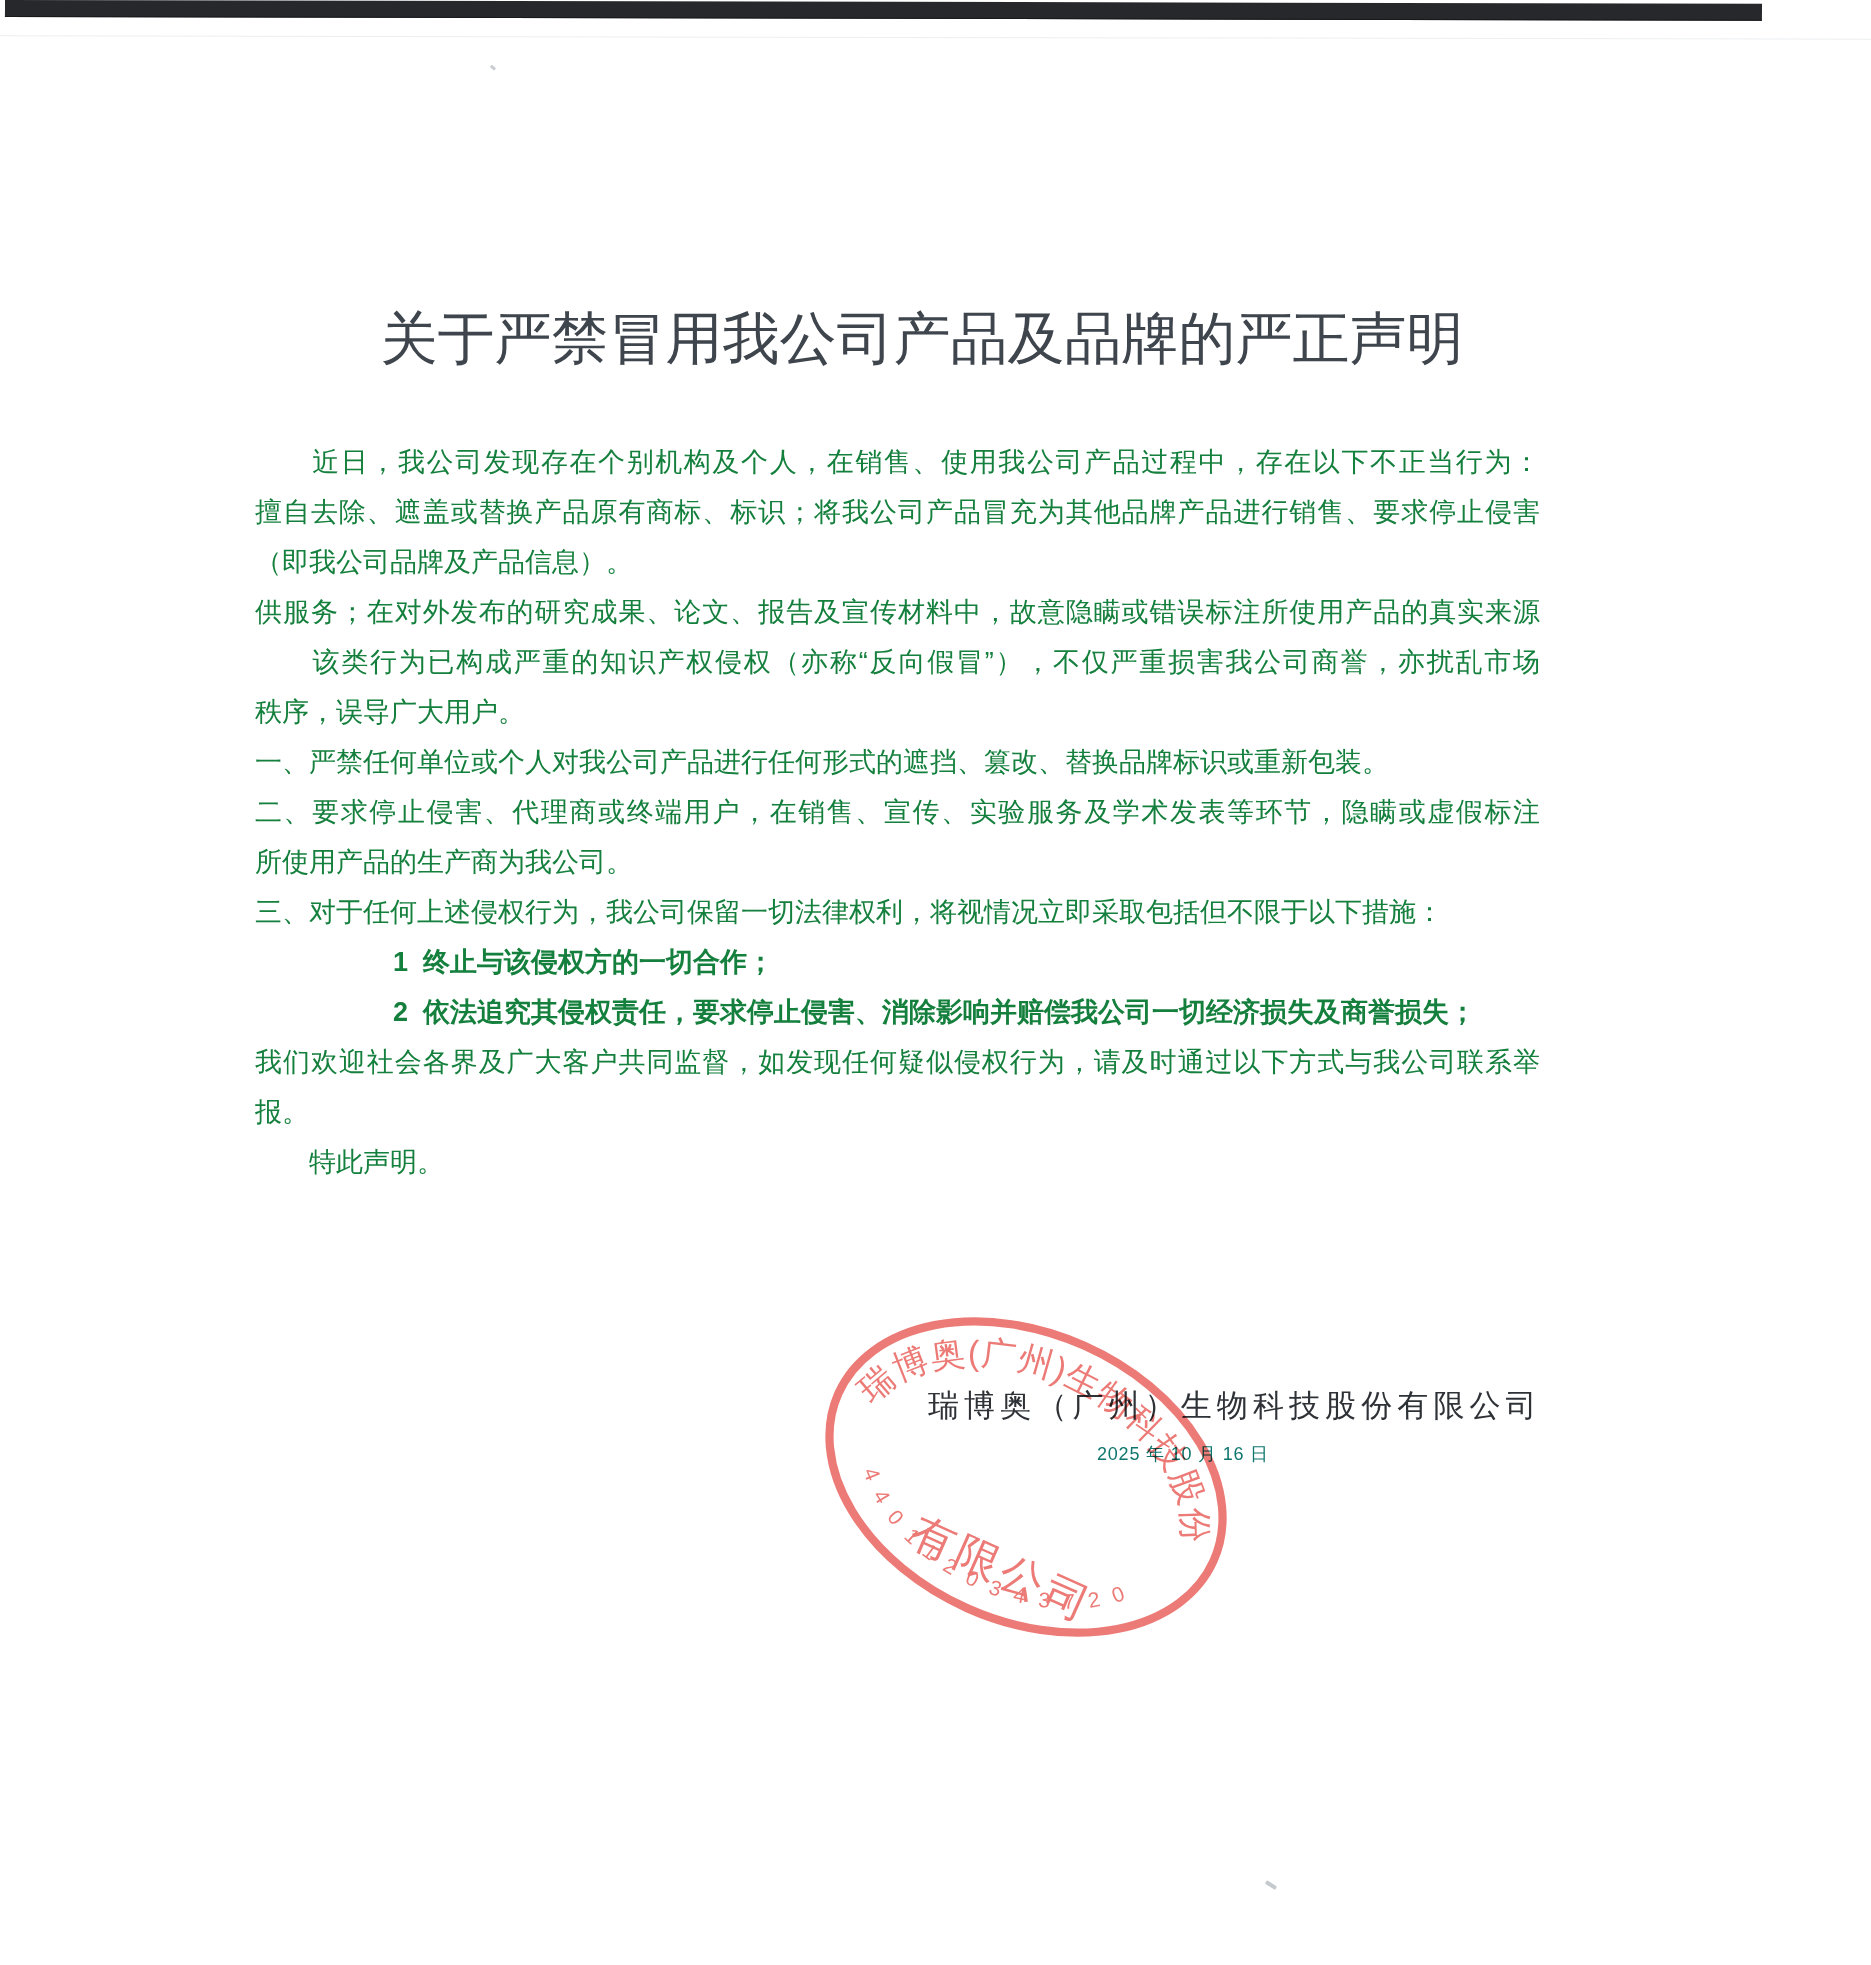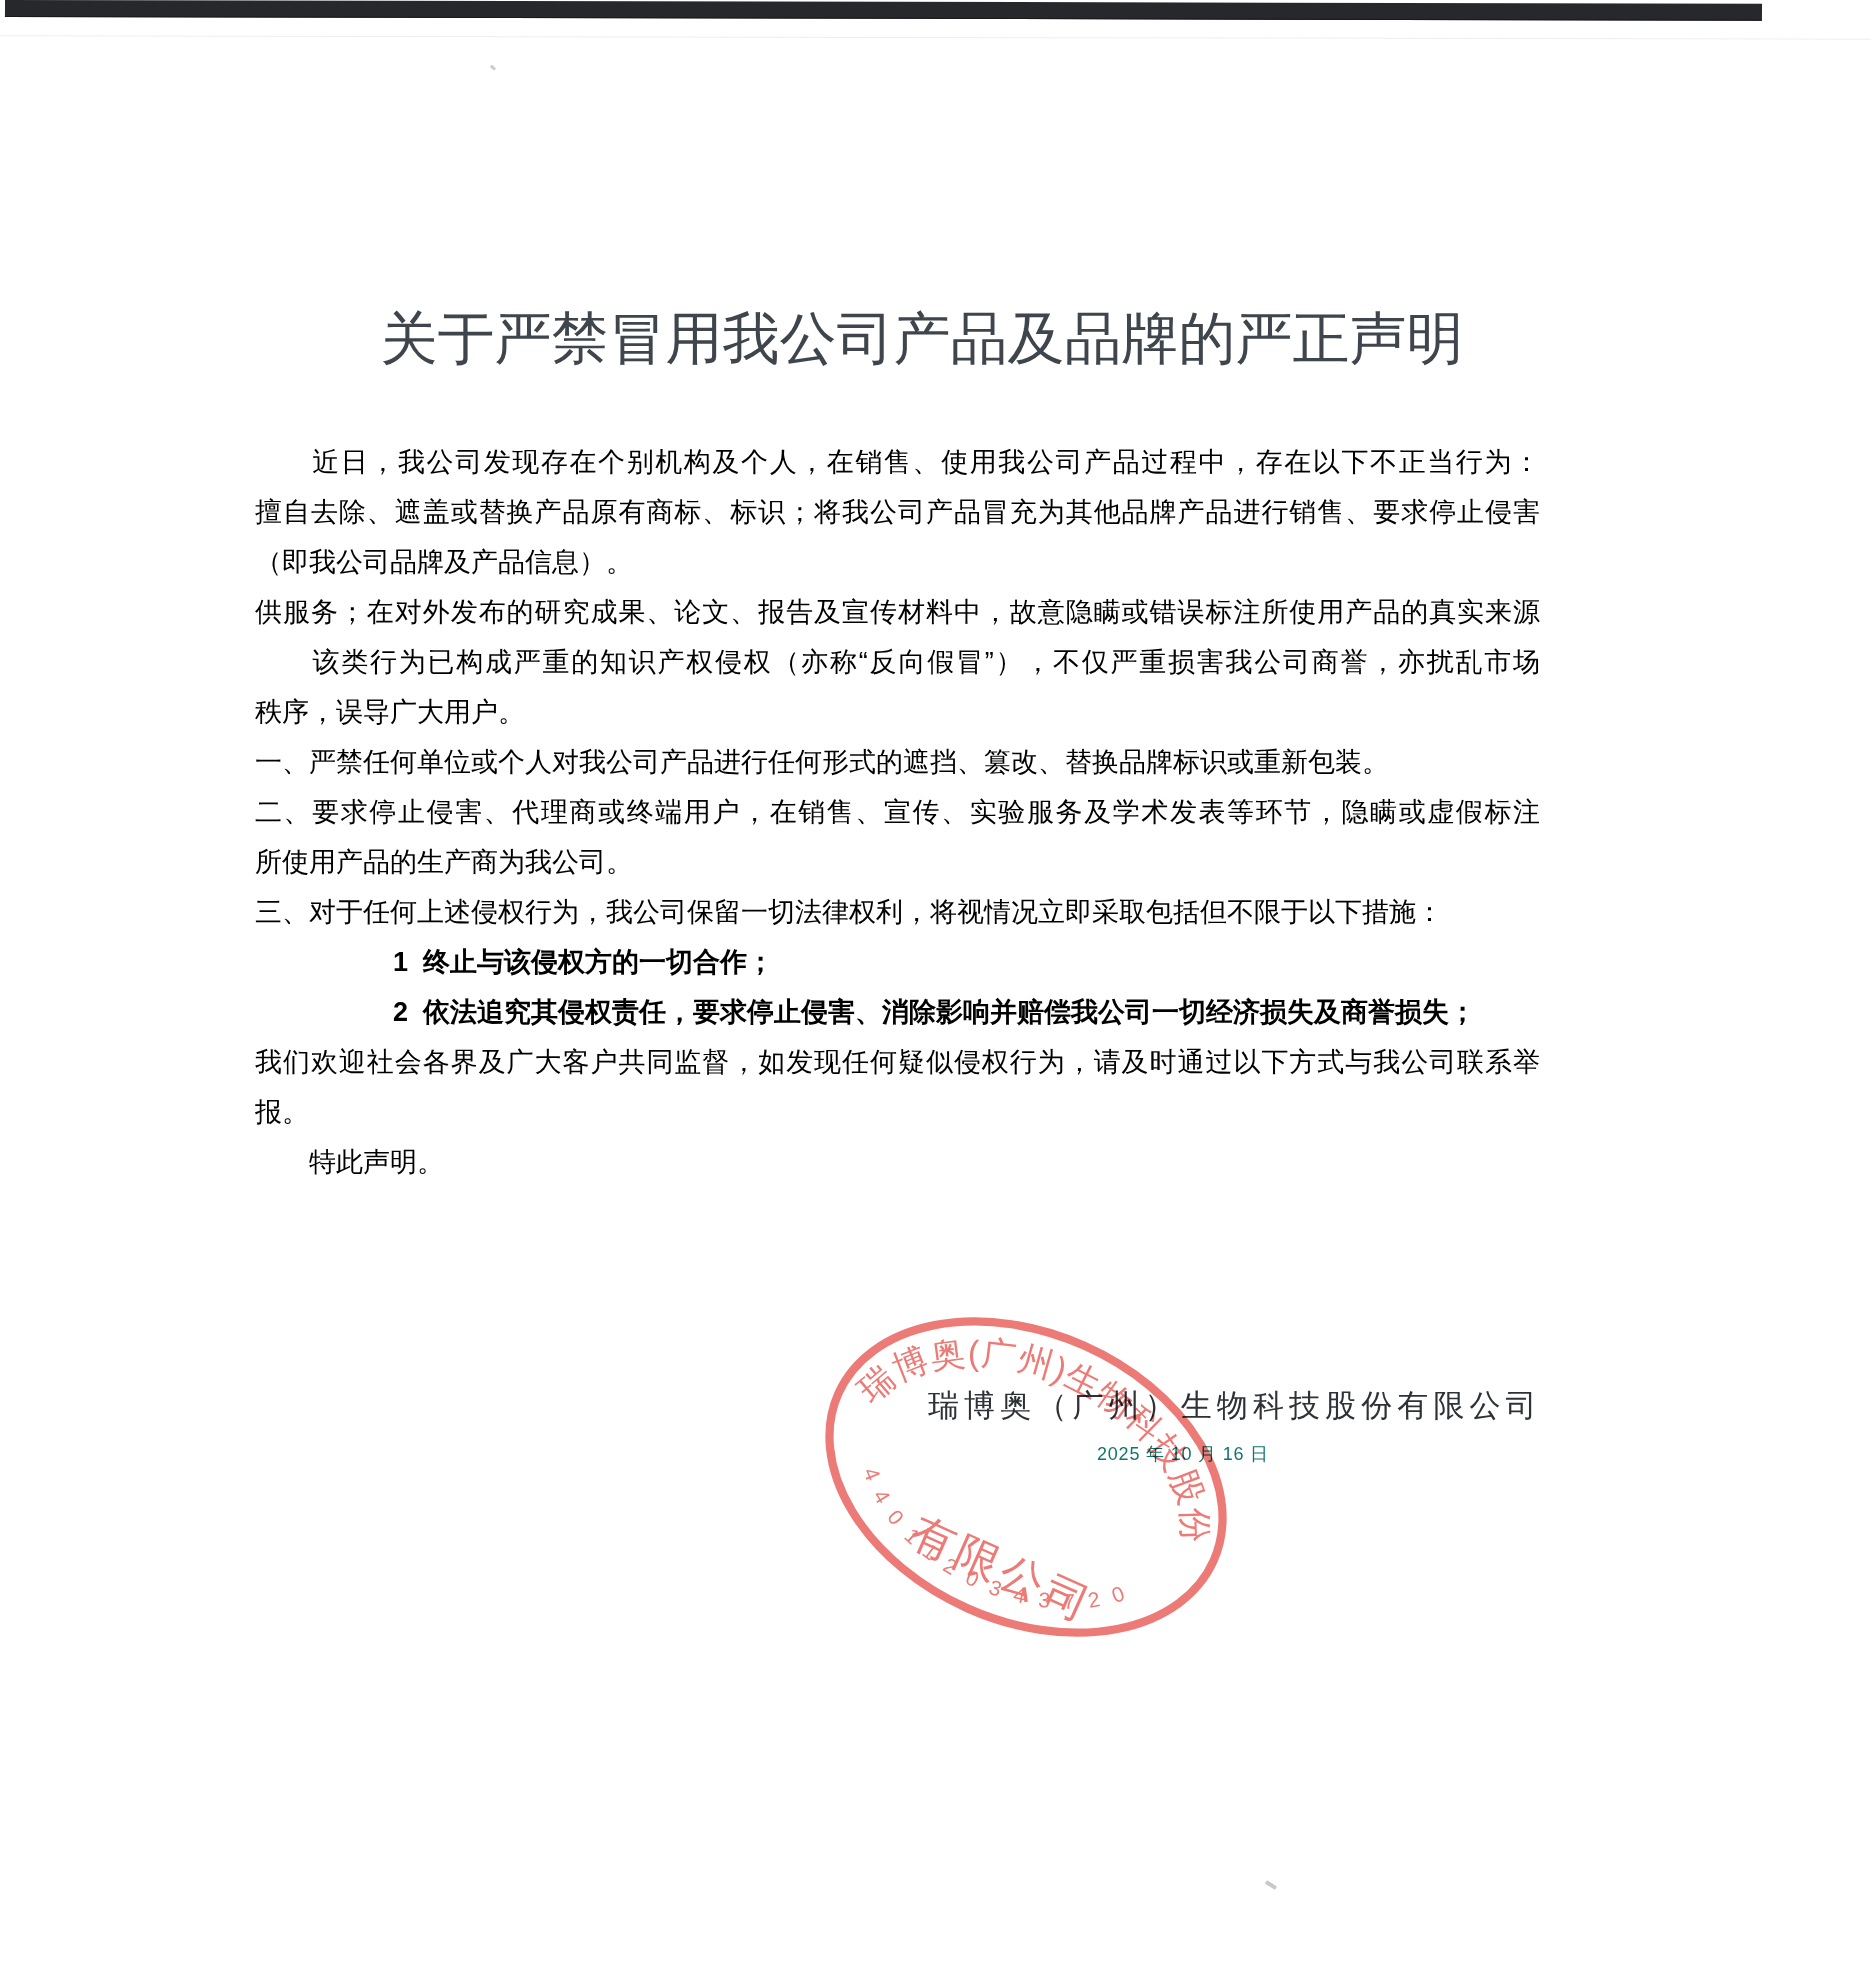--- a/index.html
+++ b/index.html
@@ -25,21 +25,21 @@
   .speck.s2{left:1265px;top:1883px;width:11.8px;height:3.9px;transform:rotate(32deg);background:#c6cacd;}
   
   .doc-title{
     position:absolute;left:-14px;top:307px;width:1872px;height:63px;
     line-height:63px;text-align:center;
     font-size:57px;color:#3f454d;letter-spacing:0;
     white-space:pre;
   }
   .body-col{
     position:absolute;left:255px;top:437px;width:1285px;
-    font-size:27px;color:#000000;
+    font-size:27px;color:#15803d;
   }
   .line{height:50px;line-height:50px;white-space:pre-wrap;overflow:visible;}
   .full{text-align:justify;text-align-last:justify;}
   .ind{padding-left:138px;font-weight:bold;}
   .sig-company{
     position:absolute;left:928px;top:1381px;height:50px;line-height:50px;
     font-size:31px;letter-spacing:5.1px;color:#2e3237;white-space:pre;
   }
   .sig-date{
     position:absolute;left:1097px;top:1429px;height:50px;line-height:50px;

